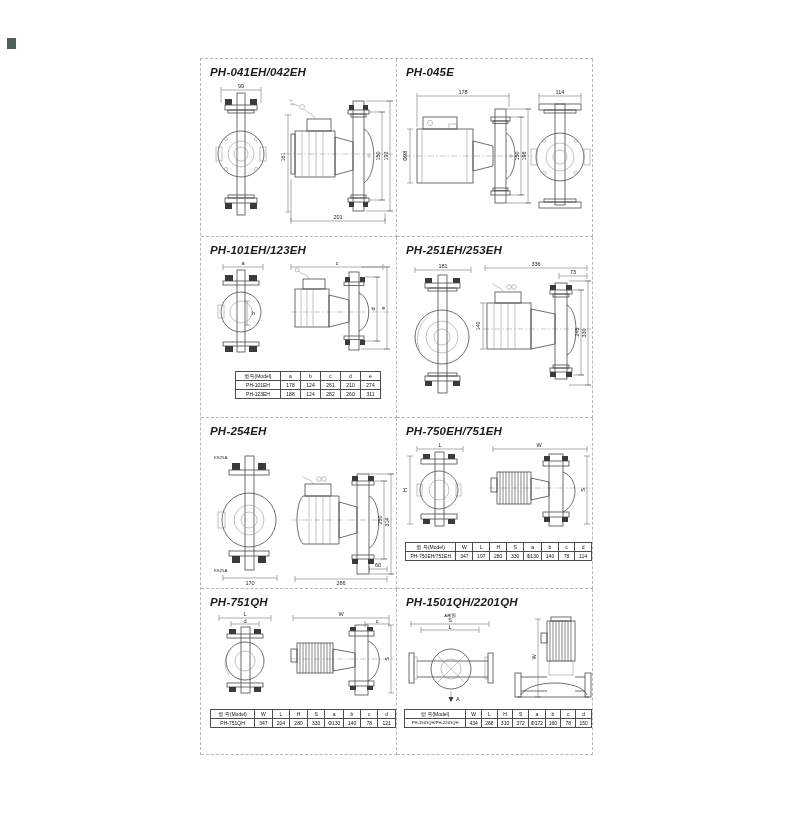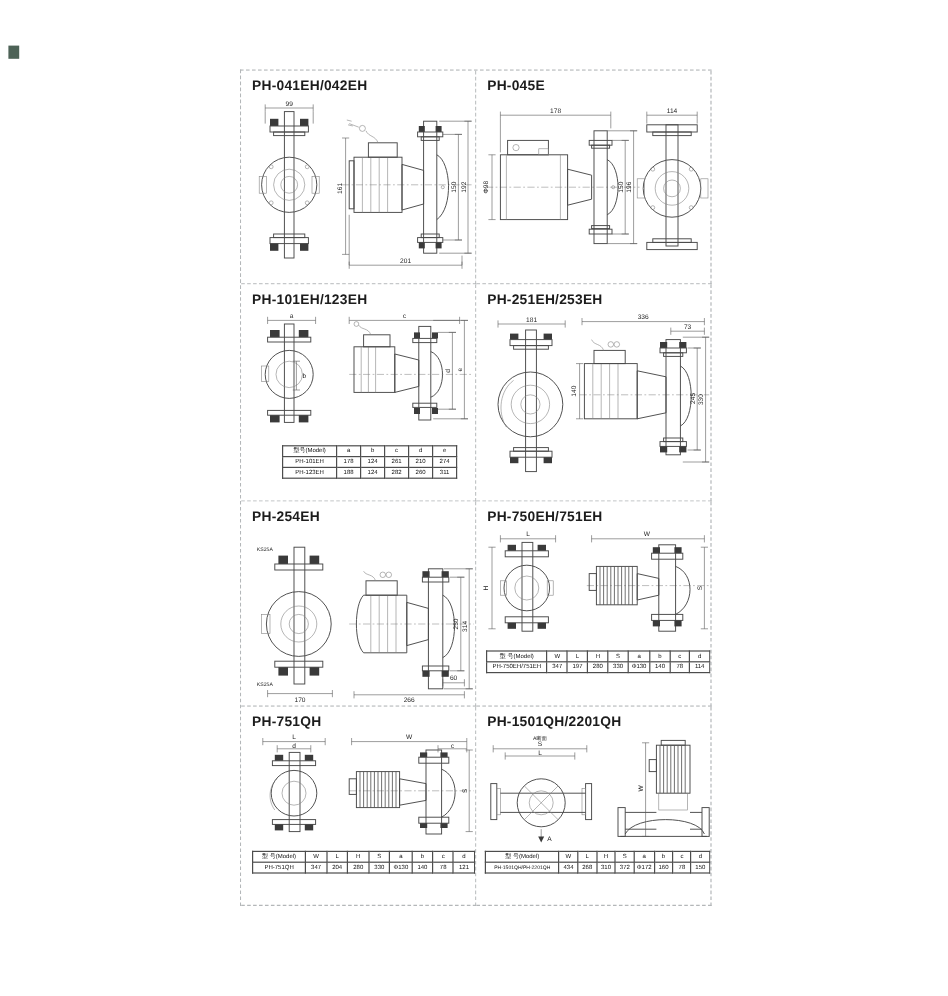--- a/index.html
+++ b/index.html
@@ -4,21 +4,21 @@
 <style>
   html,body { margin:0; padding:0; background:#ffffff; }
   body { width:790px; height:830px; font-family:"Liberation Sans", sans-serif; }
   .page { position:relative; width:790px; height:830px; background:#fff; overflow:hidden; }
   .corner-mark { position:absolute; left:7px; top:38px; width:9px; height:11px; background:#2e4638; opacity:.85; }
   .grid { position:absolute; left:200px; top:58px; display:grid;
           grid-template-columns:196px 196px; grid-template-rows:178px 181px 171px 166px;
           border-top:1px dashed #b4b7b9; border-left:1px dashed #b4b7b9; }
   .cellbox { position:relative; border-right:1px dashed #b4b7b9; border-bottom:1px dashed #b4b7b9;
              background:#fff; overflow:hidden; }
-  .title { font-size:11.5px; font-weight:bold; color:#1c1c1c; margin:7px 0 0 9px; letter-spacing:.2px; }
+  .title { font-size:11.5px; font-weight:bold; color:#1c1c1c; margin:7px 0 0 9px; letter-spacing:.2px;font-style:italic; }
   svg.draw { display:block; margin-top:1px; }
 
   
   .ln     { stroke:#4a4a4a; stroke-width:.8; fill:none; }
   .thin   { stroke:#858585; stroke-width:.5; fill:none; }
   .dim    { stroke:#5a5a5a; stroke-width:.5; fill:none; }
   .dash   { stroke:#777; stroke-width:.4; stroke-dasharray:6 2 1.5 2; fill:none; }
   .dark   { fill:#3a3a3a; stroke:none; }
   .hatch  { stroke:#555; stroke-width:.7; fill:none; }
   text.d  { font-family:"Liberation Sans",sans-serif; font-size:5.5px; fill:#1e1e1e; stroke:none; }

